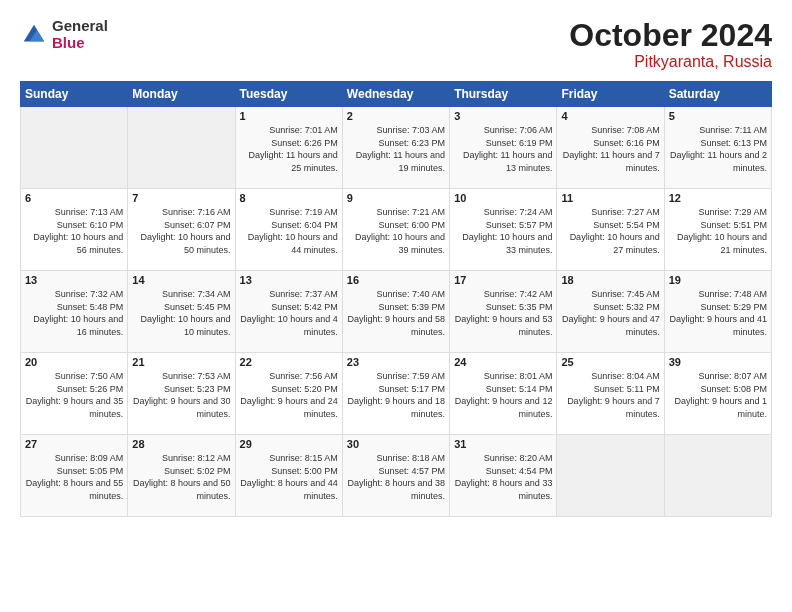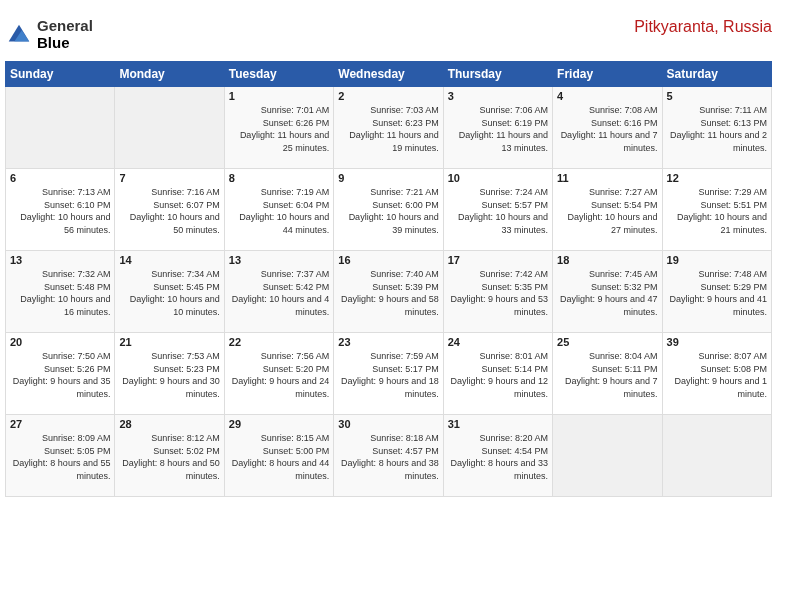--- a/index.html
+++ b/index.html
@@ -5,21 +5,21 @@
     * { box-sizing: border-box; margin: 0; padding: 0; }
     body {
       font-family: Arial, sans-serif;
       background: #fff;
       width: 792px;
       height: 612px;
       overflow: hidden;
     }
     .page {
       width: 792px;
-      padding: 18px 20px 10px 5px;
+      padding: 18px 20px 10px 20px;
     }
     .header {
       display: flex;
       justify-content: space-between;
       align-items: flex-start;
       margin-bottom: 10px;
     }
     .logo {
       display: flex;
       align-items: center;
@@ -31,21 +31,21 @@
       line-height: 1.1;
     }
     .logo-general {
       font-size: 15px;
       font-weight: bold;
       color: #333;
     }
     .logo-blue {
       font-size: 15px;
       font-weight: bold;
-      color: #000000;
+      color: #be185d;
     }
     .logo-icon {
       width: 28px;
       height: 28px;
     }
     .title-block {
       text-align: right;
     }
     .title-month {
       font-size: 32px;
@@ -110,20 +110,21 @@
       <svg class="logo-icon" viewBox="0 0 30 30">
         <polygon points="15,4 26,22 4,22" fill="#2a5ba8"></polygon>
         <polygon points="18,10 26,22 10,22" fill="#4a90d9" opacity="0.7"></polygon>
       </svg>
       <div class="logo-text">
         <span class="logo-general">General</span>
         <span class="logo-blue">Blue</span>
       </div>
     </div>
     <div class="title-block">
+      <div class="title-month">October 2024</div>
       <div class="title-location">Pitkyaranta, Russia</div>
     </div>
   </div>
 
   <table>
     <thead>
       <tr>
       <th>Sunday</th>
           <th>Monday</th>
           <th>Tuesday</th>

